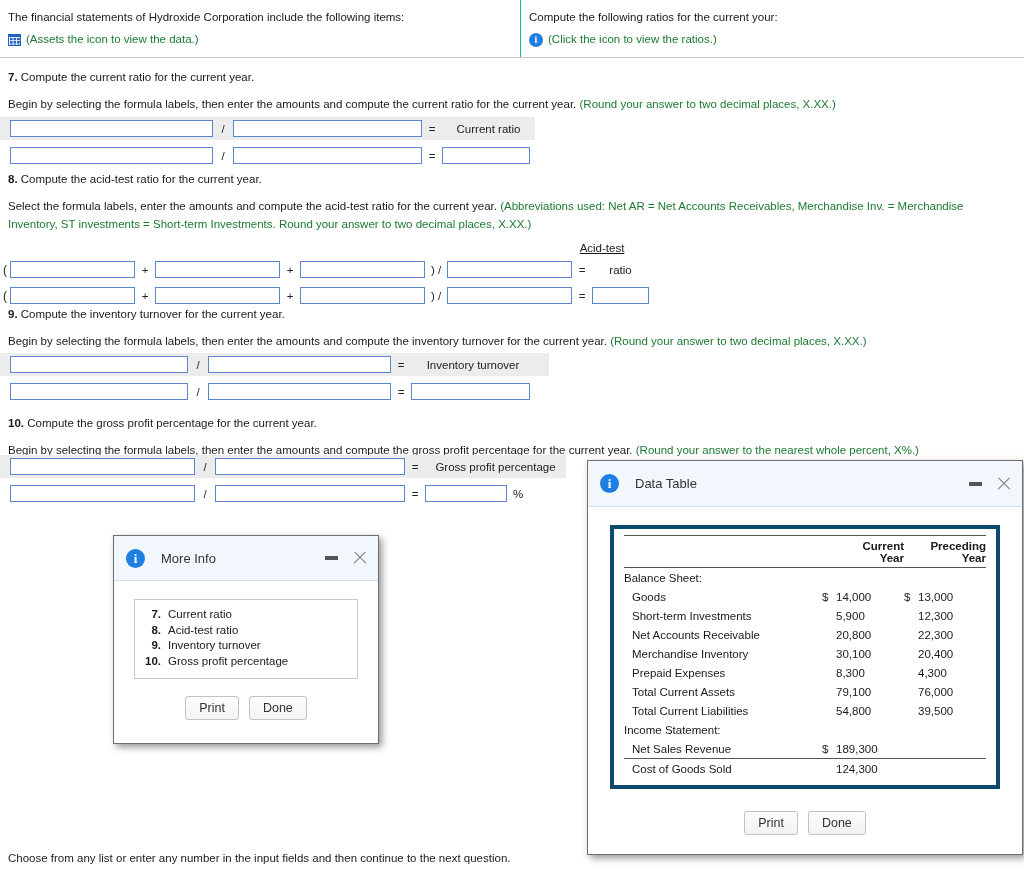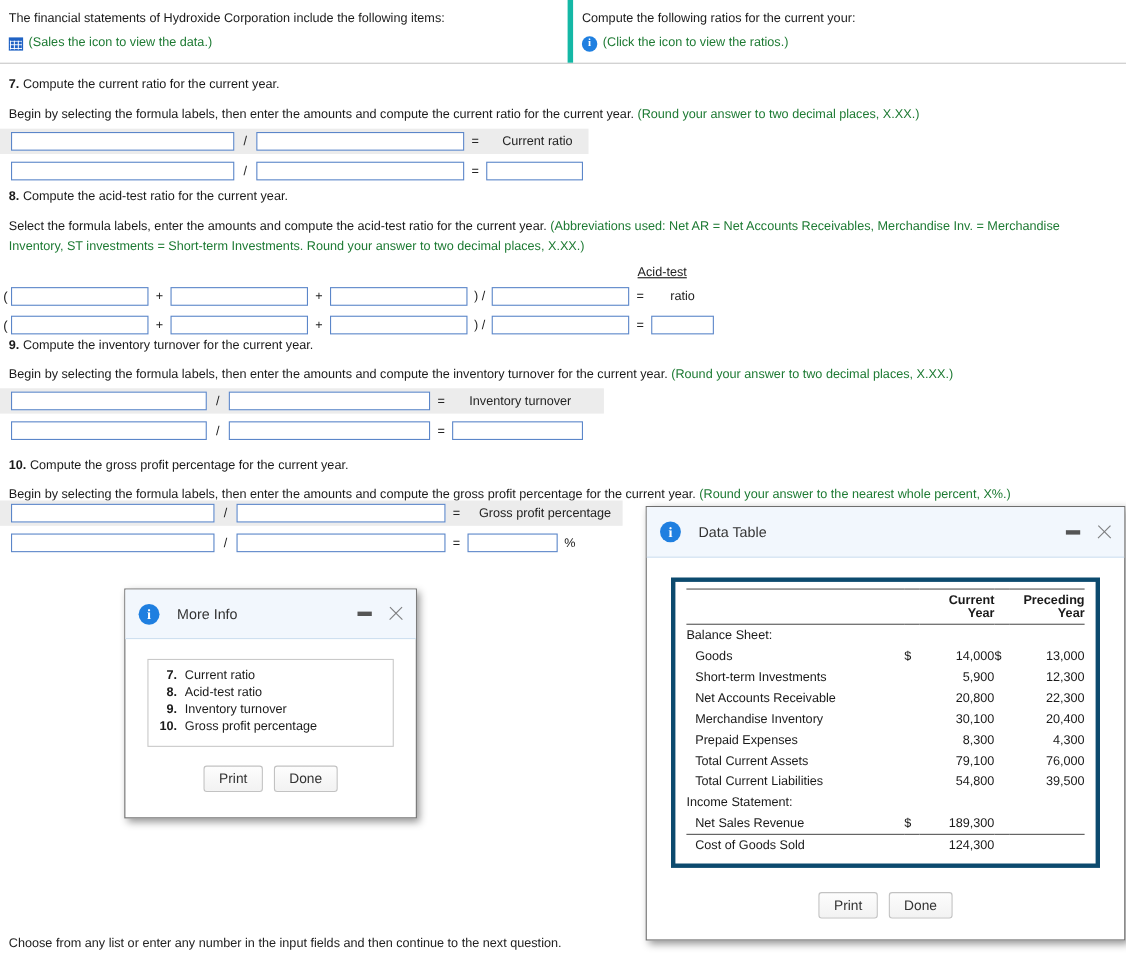--- a/index.html
+++ b/index.html
@@ -13,21 +13,21 @@
   }
   .page { position: relative; width: 1024px; height: 869px; }
 
   
   .prob-header {
     position: absolute; left: 0; top: 0; width: 1024px; height: 58px;
     border-bottom: 1px solid #c8c8c8;
     display: flex;
   }
   .prob-col { padding: 9px 10px 0 8px; font-size: 11.5px; line-height: 1.55; }
-  .prob-col.left  { width: 521px; border-right: 5px solid #14b8a6; }
+  .prob-col.left  { width: 521px; border-right: 1px solid #14b8a6; }
   .prob-col.right { flex: 1; }
   .prob-line2 { margin-top: 4px; display: flex; align-items: center; gap: 5px; }
   .link-green { color: #1d7a33; font-size: 11.5px; }
 
   
   .grid-icon {
     width: 13px; height: 12px; background: #1f62c4;
     display: inline-block; position: relative; flex: 0 0 auto;
   }
   .grid-icon::before {
@@ -116,38 +116,38 @@
   .dt-wrap { border: 4px solid #0c4a6e; padding: 6px 10px 7px 10px; }
   table.dt { border-collapse: collapse; width: 100%; font-size: 11.5px; }
   table.dt td, table.dt th { padding: 3.5px 0; }
   .dt-head th { font-weight: bold; text-align: right; font-size: 11.5px; }
   .rule-top  { border-top: 1.6px solid #555; }
   .rule-mid  { border-bottom: 1px solid #555; }
   .rule-bot  { border-top: 1.6px solid #555; }
   .c-label { text-align: left; padding-left: 8px !important; white-space: nowrap; }
   .c-label.section { font-weight: normal; padding-left: 0 !important; }
   .c-dollar { text-align: left; width: 14px; }
-  .c-num { text-align: right; width: 68px; }
+  .c-num { text-align: left; width: 68px; }
 
   .footer-note {
     position: absolute; left: 8px; top: 852px;
     font-size: 11.5px; color: #222;
   }
 </style>
 </head>
 <body>
 
 <div class="page">
 
   <div class="prob-header">
     <div class="prob-col left">
       <div>The financial statements of Hydroxide Corporation include the following items:</div>
       <div class="prob-line2">
         <span class="grid-icon"></span>
-        <span class="link-green">(Sales the icon to view the data.)</span>
+        <span class="link-green">(Assets the icon to view the data.)</span>
       </div>
     </div>
     <div class="prob-col right">
       <div>Compute the following ratios for the current your:</div>
       <div class="prob-line2">
         <span class="info-icon">i</span>
         <span class="link-green">(Click the icon to view the ratios.)</span>
       </div>
     </div>
   </div>

